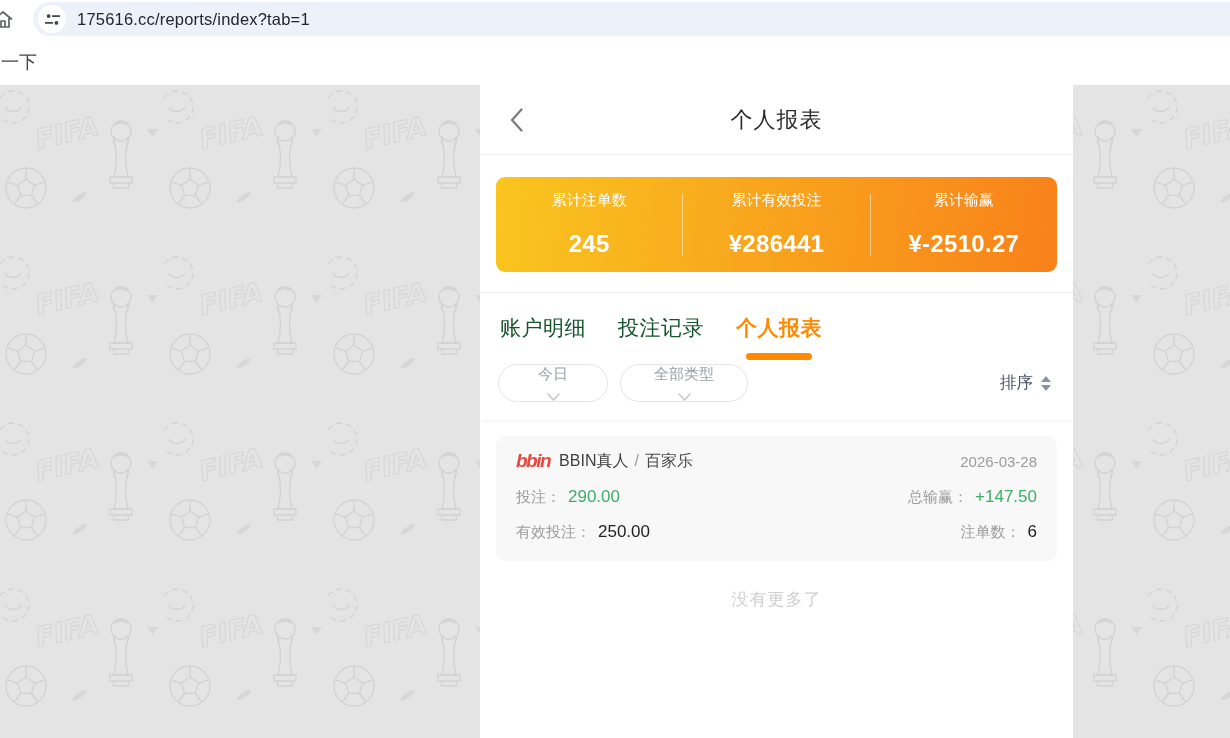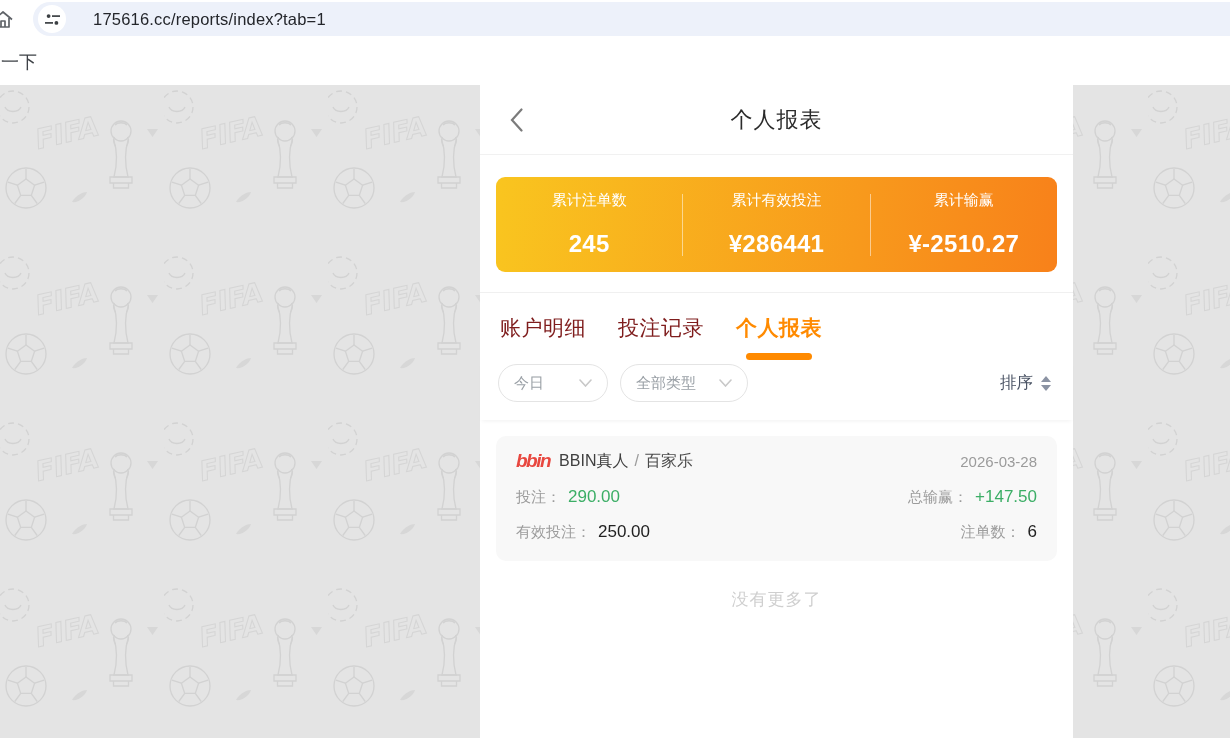--- a/index.html
+++ b/index.html
@@ -7,21 +7,21 @@
     width:1230px;height:738px;position:relative;overflow:hidden;
     background:#ffffff;
     font-family:"Liberation Sans","DejaVu Sans",sans-serif;
   }
   
   .chrome{position:absolute;top:0;left:0;width:1230px;height:85px;background:#fff;z-index:3;}
   .home-icon{position:absolute;left:-9px;top:8px;}
   .addr-bar{
     position:absolute;left:33px;top:2px;width:1197px;height:34px;
     background:#edf1fa;border-radius:17px 0 0 17px;
-    display:flex;align-items:center;box-sizing:border-box;gap:16px;
+    display:flex;align-items:center;box-sizing:border-box;
   }
   .site-chip{
     width:28px;height:28px;border-radius:50%;background:#ffffff;
     margin-left:5px;display:flex;align-items:center;justify-content:center;flex:0 0 28px;
     cursor:pointer;
   }
   .url-text{margin-left:11px;font-size:16.5px;color:#24262b;letter-spacing:.2px;white-space:nowrap;}
   .bookmark-frag{position:absolute;left:1px;top:50px;font-size:18px;color:#3e4247;}
   
   .content{position:absolute;top:85px;left:0;width:1230px;height:653px;}
@@ -42,34 +42,34 @@
     height:95px;border-radius:9px;color:#fff;
     background:linear-gradient(96deg,#F9C51F 0%,#F8991C 65%,#F8811A 100%);
     display:flex;align-items:center;
   }
   .stat{flex:1;text-align:center;}
   .stat-label{font-size:15px;margin-bottom:20px;}
   .stat-value{font-size:24px;font-weight:bold;letter-spacing:.3px;}
   .v-divider{width:1px;height:62px;background:rgba(255,255,255,.5);flex:0 0 1px;}
   .section-divider{height:1px;background:#f0f0f0;}
   .tabs-row{display:flex;gap:32px;padding:21px 20px 0;background:#fff;}
-  .tab{font-size:21px;color:#7f1d1d;padding-bottom:19px;position:relative;cursor:pointer;letter-spacing:.5px;}
+  .tab{font-size:21px;color:#14532d;padding-bottom:19px;position:relative;cursor:pointer;letter-spacing:.5px;}
   .tab--active{color:#FF8A00;font-weight:bold;}
   .tab--active::after{
     content:'';position:absolute;left:50%;transform:translateX(-50%);
     bottom:1px;width:66px;height:7px;border-radius:3.5px;background:#FF8A00;
   }
   .filters-row{
     display:flex;align-items:center;gap:12px;padding:3px 22px 18px 18px;background:#fff;
     box-shadow:0 3px 4px -2px rgba(0,0,0,.06);position:relative;z-index:1;
   }
   .pill{
     height:38px;border:1px solid #e4e4e4;border-radius:19px;box-sizing:border-box;
     display:flex;align-items:center;justify-content:space-between;padding:0 15px;
-    color:#9aa0a6;font-size:15px;cursor:pointer;background:#fff;
+    color:#9aa0a6;font-size:15px;cursor:pointer;background:#fff;flex-direction:column;
   }
   .pill-date{width:110px;}.pill-type{width:128px;}.pill-platform{width:126px;}
   .sort-ctl{margin-left:auto;display:flex;align-items:center;gap:8px;color:#4a5364;font-size:16.5px;cursor:pointer;}
   .sort-arrows{display:flex;flex-direction:column;gap:3px;}
   .tri-up{width:0;height:0;border-left:5px solid transparent;border-right:5px solid transparent;border-bottom:6px solid #8b93a3;}
   .tri-down{width:0;height:0;border-left:5px solid transparent;border-right:5px solid transparent;border-top:6px solid #8b93a3;}
   .list-section{flex:1;background:#fff;padding:16px 16px 0;}
   .record-card{background:#f8f8f8;border-radius:10px;padding:14px 20px 19px;cursor:pointer;}
   .rec-head{display:flex;align-items:center;font-size:16px;}
   .provider-logo{color:#E8473F;font-weight:bold;font-style:italic;font-size:19px;letter-spacing:-1.5px;margin-right:9px;}

